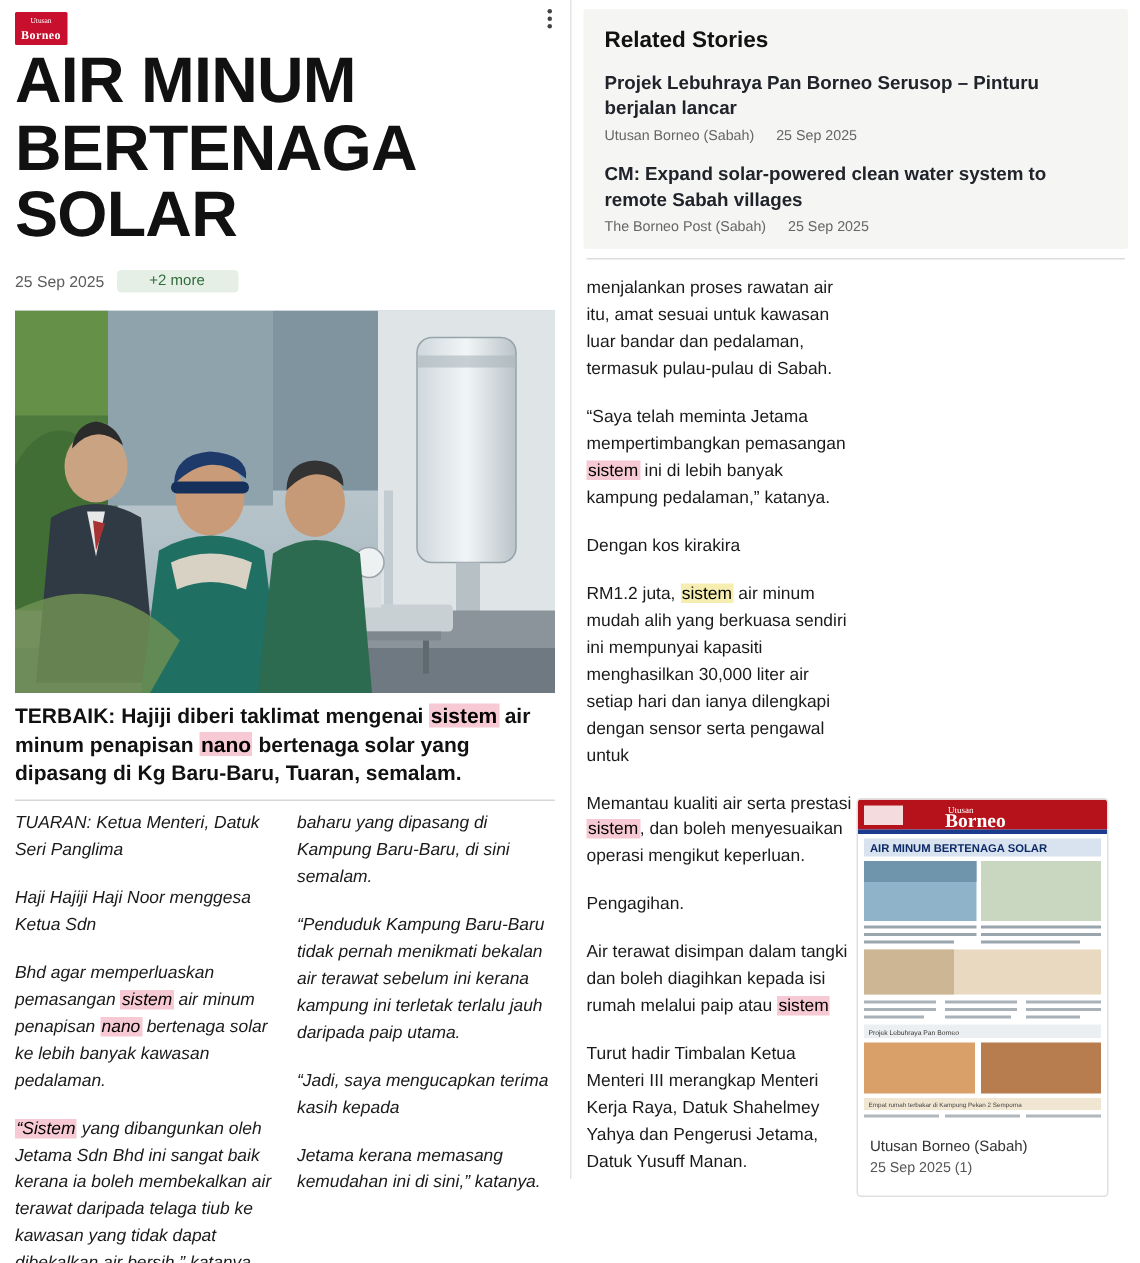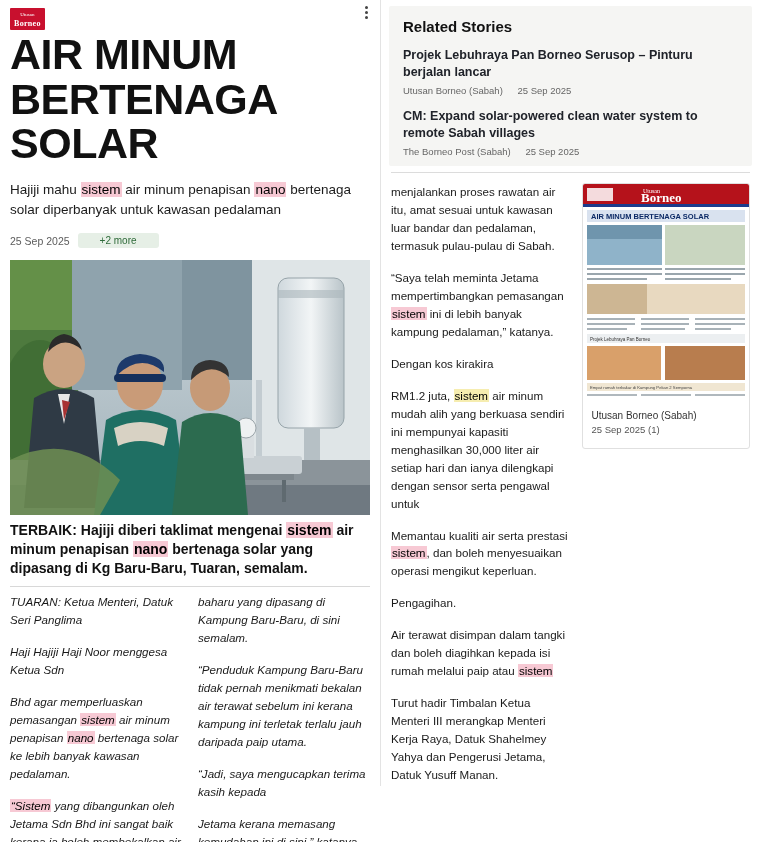--- a/index.html
+++ b/index.html
@@ -131,21 +131,22 @@
     color: #20232a;
     margin-bottom: 5px;
     font-weight: bold;
   }
   .rel-meta { font-size: 9.5px; color: #666; }
   .rel-meta span { margin-right: 12px; }
   .divider-h { border: none; border-top: 1px solid #dcdcdc; margin: 6px 10px 0 10px; }
   .right-body {
     display: flex;
     padding: 10px 10px 0 10px;
-    gap: 12px;
+    gap: 0;
+    align-items: flex-end;
   }
   .rtext {
     width: 180px;
     font-size: 11.6px;
     line-height: 1.55;
   }
   .rtext p { margin: 0 0 14px 0; }
   .thumb-card {
     width: 168px;
     background: #ffffff;
@@ -174,21 +175,20 @@
       </div>
     </div>
     <div class="kebab">
         <i></i>
         <i></i>
         <i></i>
       </div>
 
     <h1 class="headline">AIR MINUM BERTENAGA SOLAR</h1>
 
-    <p class="standfirst" id="standfirst"><span>Hajiji mahu </span><mark class="hl-pink">sistem</mark><span> air minum penapisan </span><mark class="hl-pink">nano</mark><span> bertenaga solar diperbanyak untuk kawasan pedalaman</span></p>
 
     <div class="meta-row">
       <span>25 Sep 2025</span>
       <span class="badge-more">+2 more</span>
     </div>
 
     <div class="hero">
       <svg width="360" height="255" viewBox="0 0 360 255" xmlns="http://www.w3.org/2000/svg">
         <defs>
           <linearGradient id="bgg" x1="0" y1="0" x2="0" y2="1">

